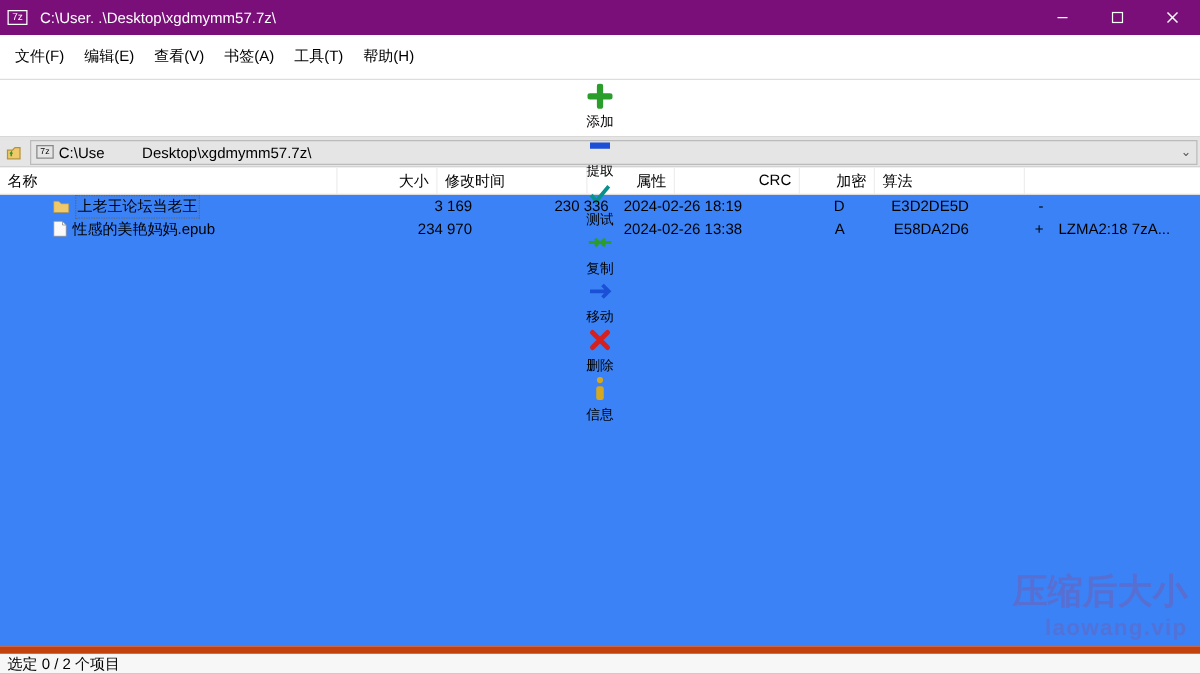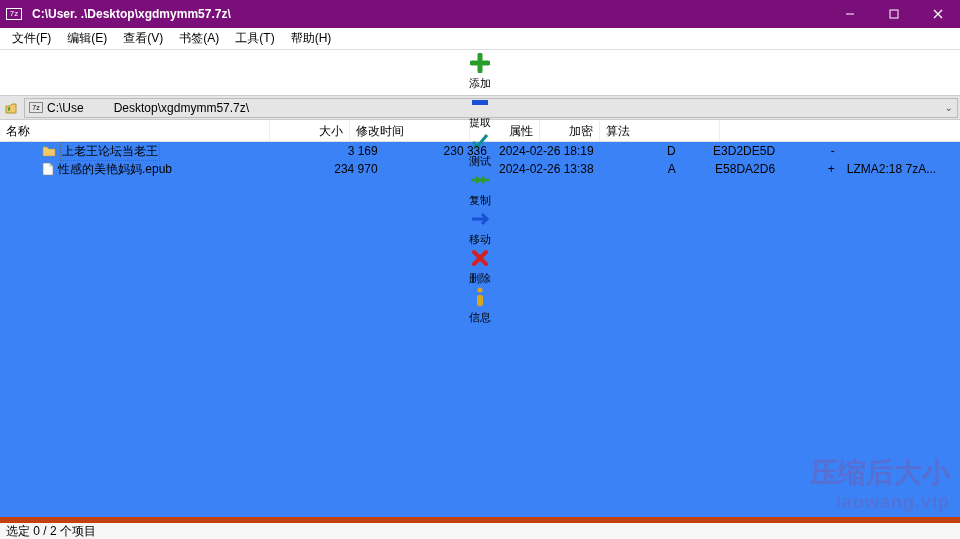--- a/index.html
+++ b/index.html
@@ -1,25 +1,25 @@
 <!DOCTYPE html>
 <html><head>
 <meta charset="utf-8">
 <style>
 * { box-sizing: border-box; margin: 0; padding: 0; }
 body { font-family: "Microsoft YaHei", "Segoe UI", sans-serif; font-size: 12px; background: #fff; width: 960px; height: 539px; overflow: hidden; position: relative; }
 
 .titlebar { background: #7a0f7a; height: 28px; display: flex; align-items: center; color: #fff; }
 .titlebar .appicon { width: 28px; height: 28px; display: flex; align-items: center; justify-content: center; }
 .titlebar .appicon-box { width: 16px; height: 12px; border: 1px solid #fff; font-size: 8px; display: flex; align-items: center; justify-content: center; line-height: 1; }
-.titlebar .title { flex: 1; font-size: 12px; padding-left: 4px; font-weight: bold; }
+.titlebar .title { flex: 1; font-size: 12px; padding-left: 4px; }
 .titlebar .winbtns { display: flex; }
 .titlebar .winbtn { width: 44px; height: 28px; display: flex; align-items: center; justify-content: center; color: #fff; font-size: 14px; }
 
-.menubar { background: #fff; border-bottom: 1px solid #ddd; height: 22px; display: flex; align-items: center; padding: 0 4px; }
+.menubar { background: #fff; border-bottom: 1px solid #ddd; height: 36px; display: flex; align-items: center; padding: 0 4px; }
 .menubar .menuitem { padding: 2px 8px; font-size: 12px; }
 
 .toolbar { background: #fff; height: 46px; display: flex; align-items: center; padding: 2px 6px; border-bottom: 1px solid #ccc; flex-direction: column; }
 .toolbtn { width: 30px; display: flex; flex-direction: column; align-items: center; justify-content: center; gap: 2px; }
 .toolbtn .ticon { width: 22px; height: 22px; display: flex; align-items: center; justify-content: center; }
 .toolbtn .tlabel { font-size: 11px; color: #000; }
 
 .addrbar { height: 24px; display: flex; align-items: center; border-bottom: 1px solid #ccc; background: #e5e5e5; }
 .addrbar .segicon { width: 22px; display: flex; align-items: center; justify-content: center; }
 .addrbar .addrtext { flex: 1; border: 1px solid #bbb; height: 20px; margin: 0 2px; display: flex; align-items: center; padding: 0 4px; font-size: 12px; position: relative; }
@@ -165,20 +165,21 @@
     <span>Desktop\xgdmymm57.7z\</span>
     <span class="chev">⌄</span>
   </div>
 </div>
 
 <div class="colheader">
   <div class="col c-name">名称</div>
   <div class="col c-size">大小</div>
   <div class="col c-date">修改时间</div>
   <div class="col c-attr">属性</div>
+  <div class="col c-crc">CRC</div>
   <div class="col c-enc">加密</div>
   <div class="col c-alg">算法</div>
 </div>
 
 <div class="filelist">
   <div class="row">
     <div class="cell c-name nm">
       <svg class="folder-svg" viewBox="0 0 14 12">
           <path d="M1 2h4l2 2h6v7H1z" fill="#f0c96a" stroke="#b8923a" stroke-width="0.5"></path>
         </svg>

